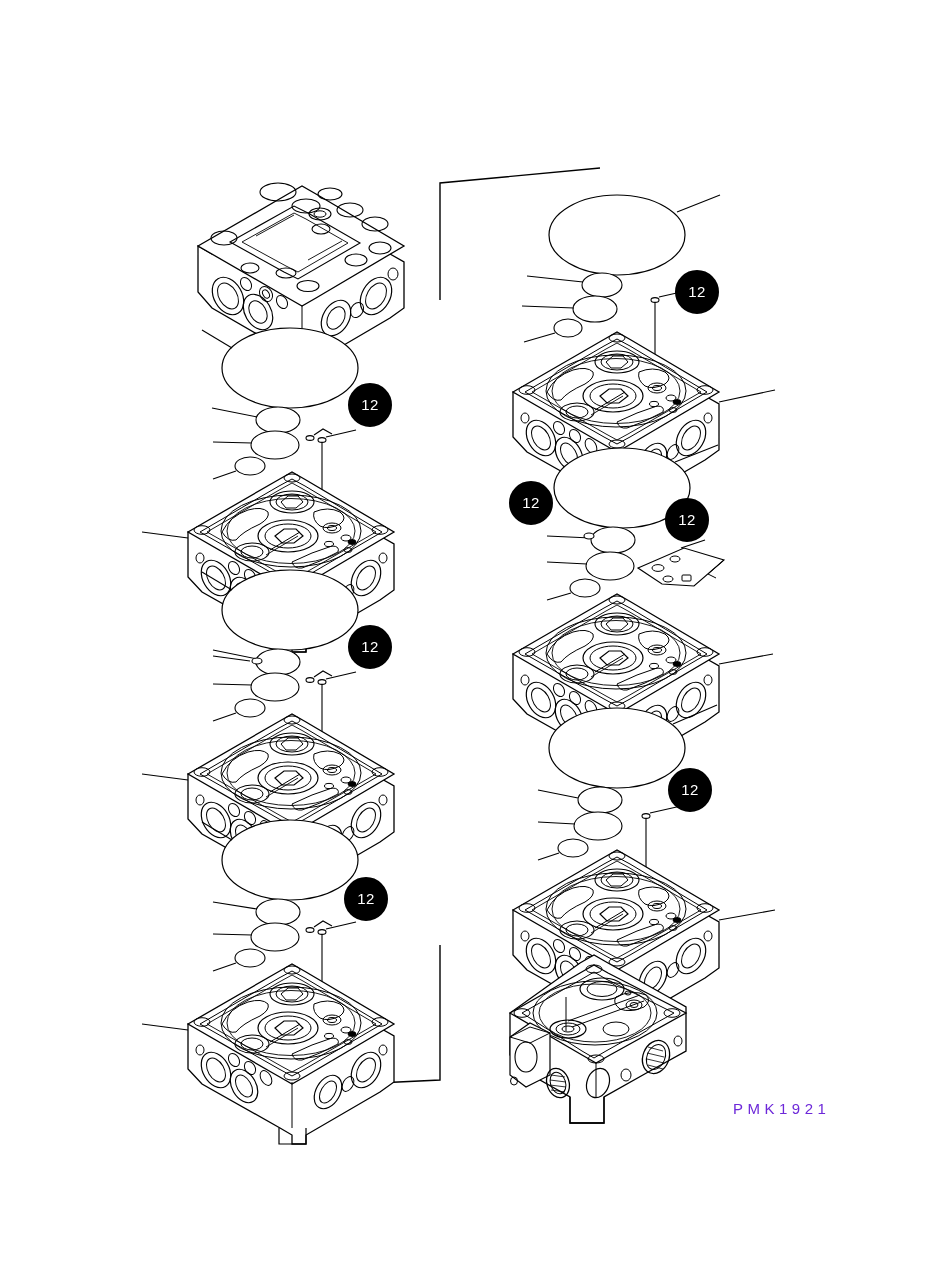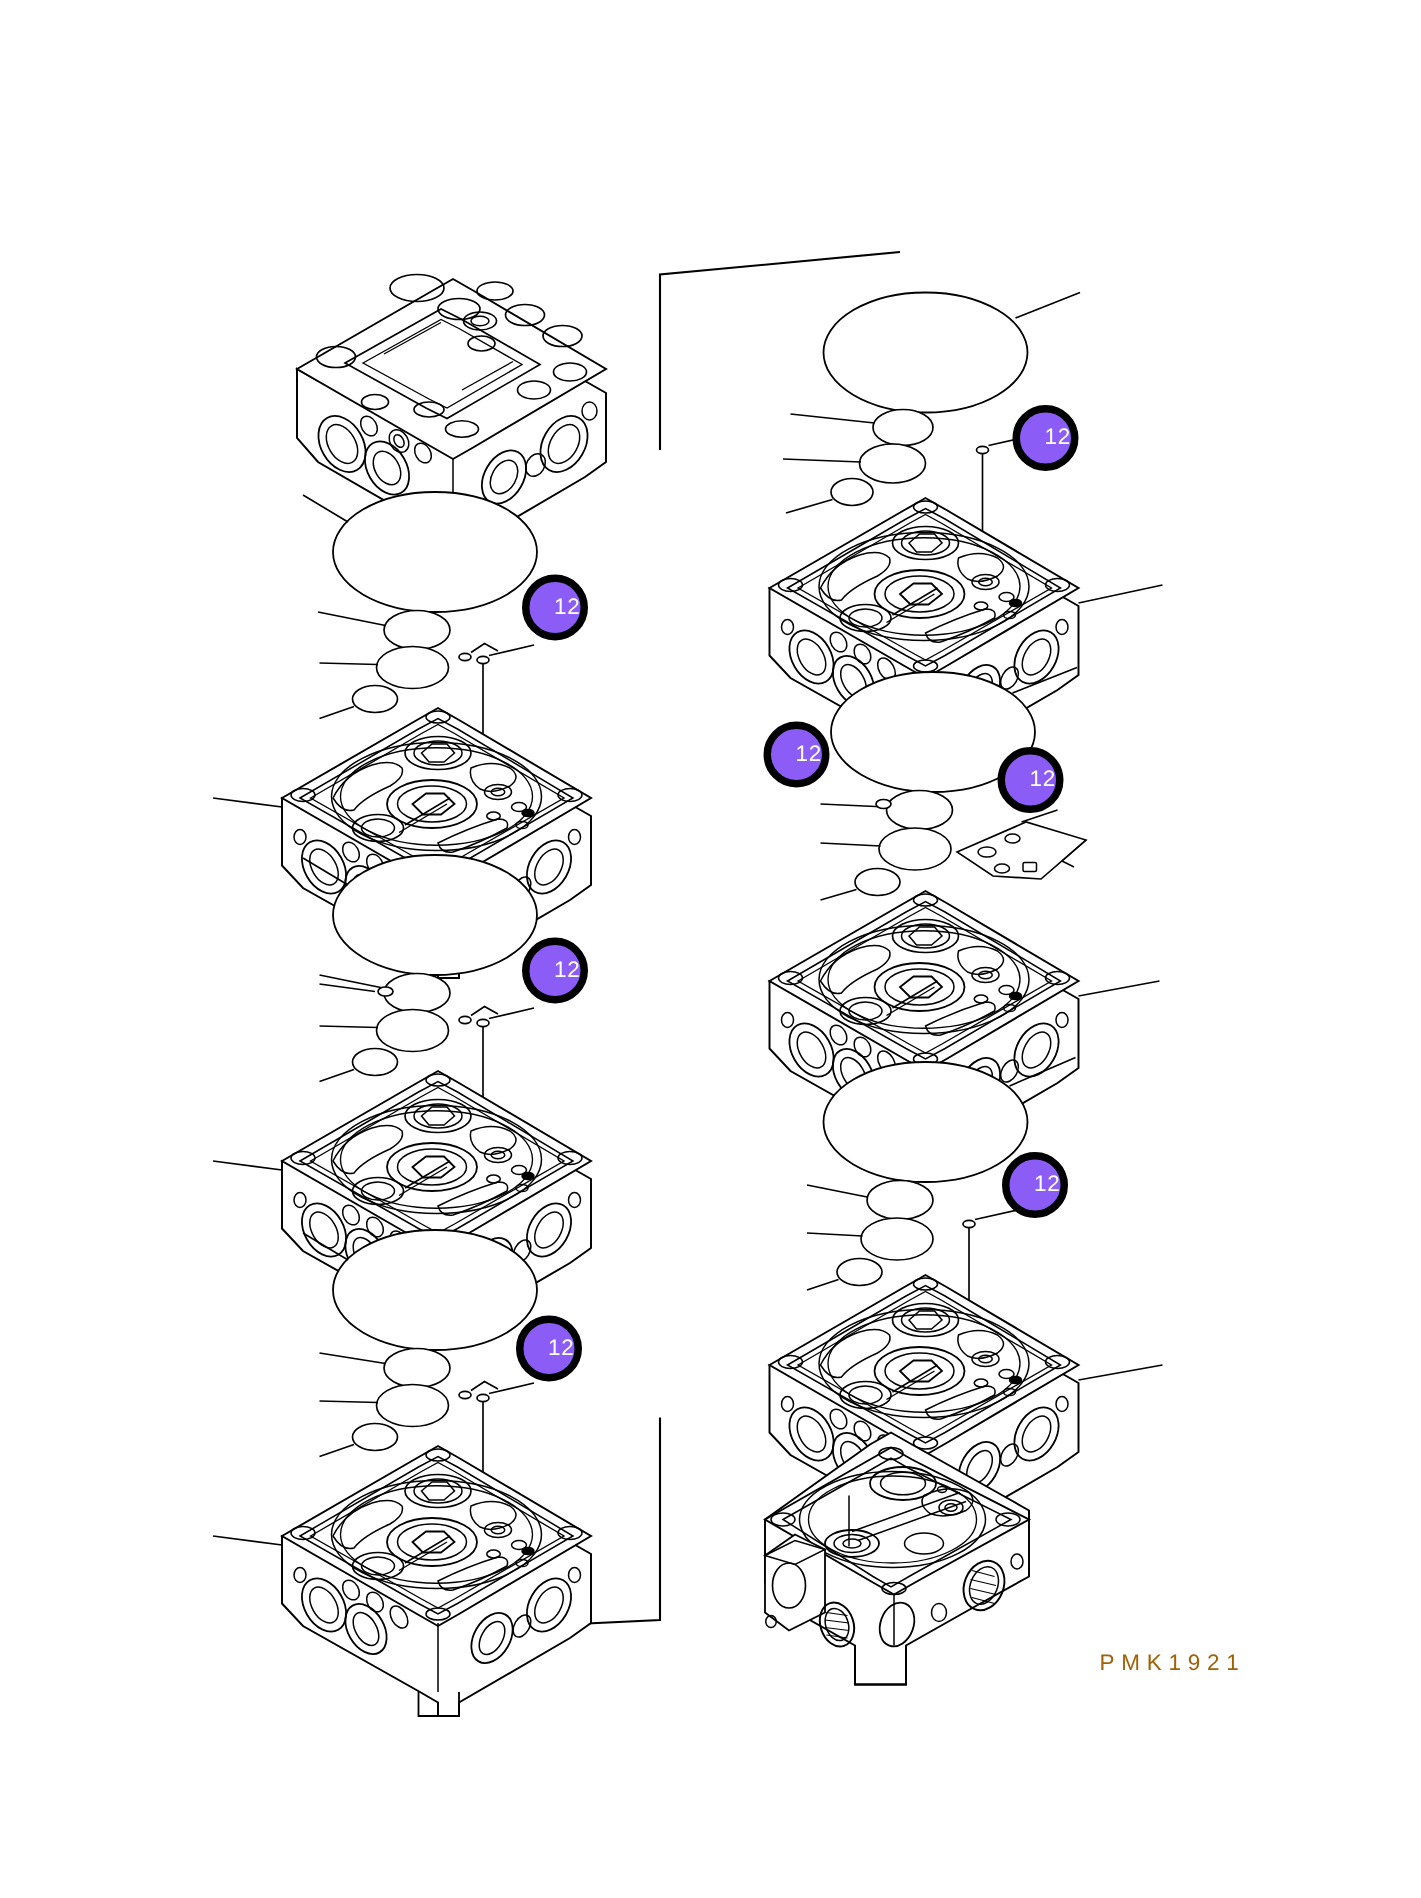--- a/index.html
+++ b/index.html
@@ -22,36 +22,36 @@
     position: absolute;
     left: 0; top: 0;
     width: 947px;
     height: 1265px;
   }
   .badge {
     position: absolute;
     width: 44px;
     height: 44px;
     border-radius: 50%;
-    background: #8b5cf6;
+    background: #000000;
     border: 5px solid #000000;
     box-sizing: border-box;
     color: #ffffff;
     font-family: "Liberation Sans", sans-serif;
     font-size: 15px;
     line-height: 34px;
-    text-align: right;
+    text-align: center;
     letter-spacing: 0.5px;
   }
   .caption {
     position: absolute;
     font-family: "Liberation Sans", sans-serif;
     font-size: 15px;
     letter-spacing: 4.5px;
-    color: #a16207;
+    color: #6d28d9;
     white-space: pre;
   }
 </style>
 </head>
 <body>
 
 <div id="sheet">
 
   <svg id="artboard" viewBox="0 0 947 1265" xmlns="http://www.w3.org/2000/svg">
     <defs>

